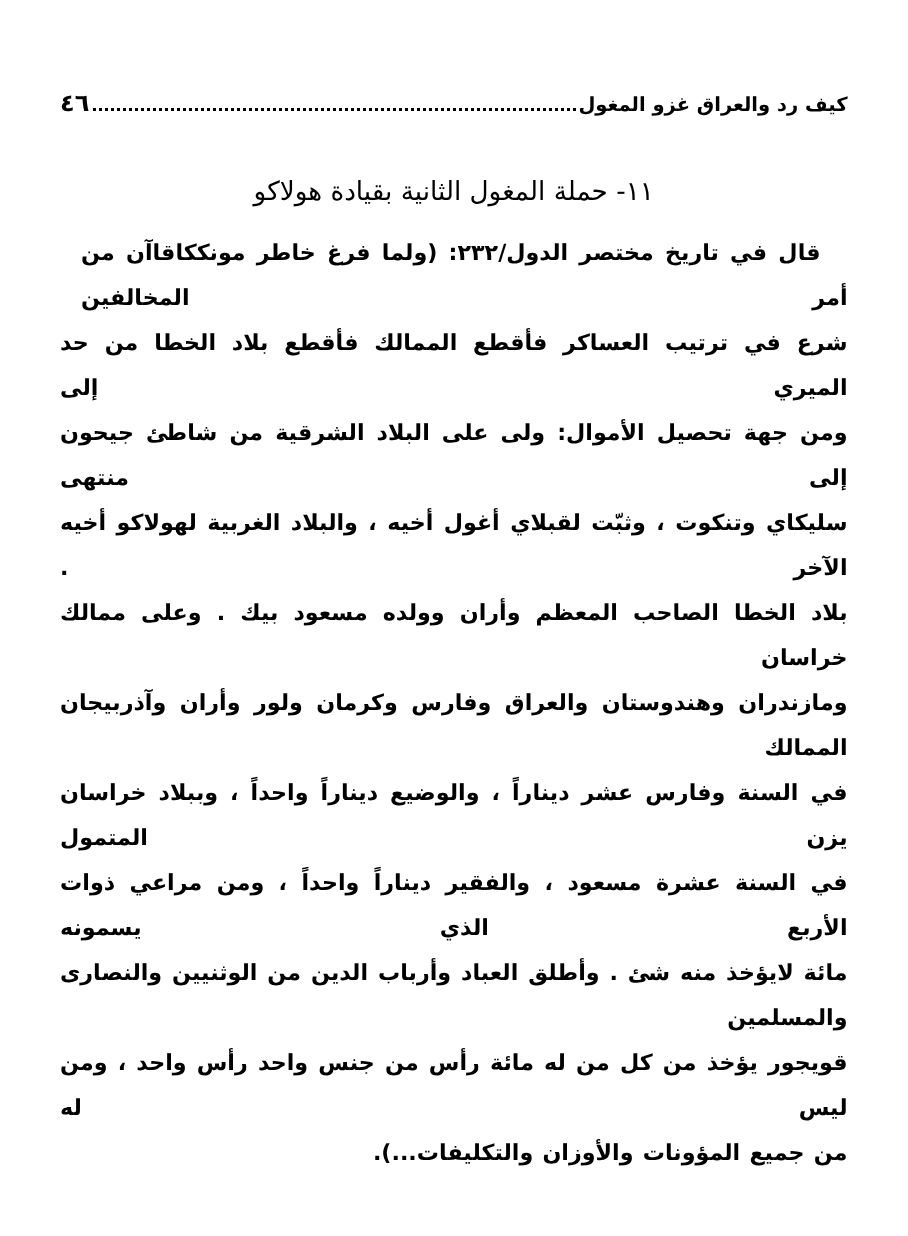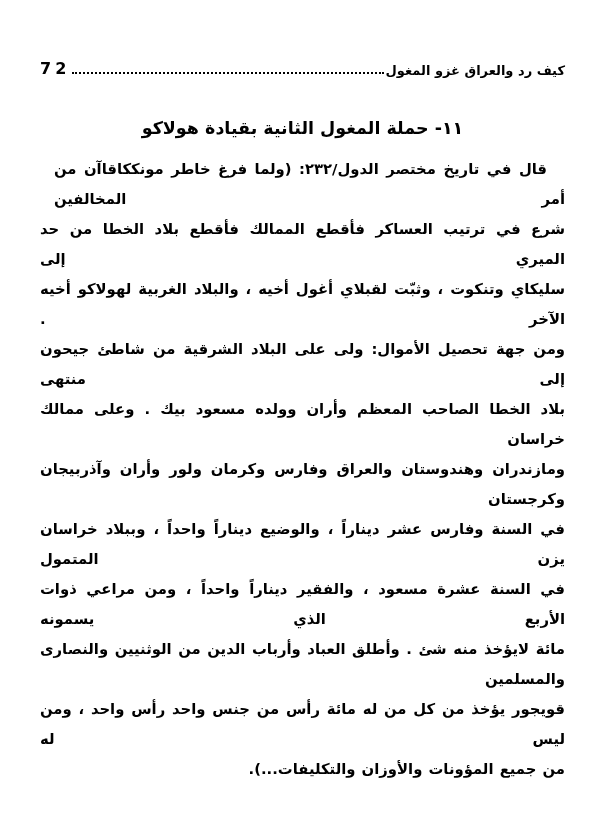--- a/index.html
+++ b/index.html
@@ -36,21 +36,21 @@
   .running-header .page-number{
     font-size:16px;
     letter-spacing:4px;
     white-space:nowrap;
   }
   
   .section-title{
     margin-top:36px;
     text-align:center;
     font-size:17.5px;
-    font-weight:bold;
+    font-weight:normal;
     line-height:28px;
   }
   
   .body-text{
     margin-top:12px;
     font-size:14.8px;
     font-weight:bold;
   }
   .para{margin:0;}
   .line{
@@ -63,33 +63,33 @@
   .line.last{ text-align-last:start; }
 </style>
 </head>
 <body>
 
 <div class="page">
 
   <div class="running-header">
     <span class="book-title">كيف رد والعراق غزو المغول</span>
     <span class="leader"></span>
-    <span class="page-number">72</span>
+    <span class="page-number">٤٦</span>
   </div>
 
   <h1 class="section-title">١١- حملة المغول الثانية بقيادة هولاكو</h1>
 
   <div class="body-text">
       <div class="para">
         <div class="line first">قال في تاريخ مختصر الدول/٢٣٢: (ولما فرغ خاطر مونككاقاآن من أمر المخالفين</div>
         <div class="line">شرع في ترتيب العساكر فأقطع الممالك فأقطع بلاد الخطا من حد الميري إلى</div>
+        <div class="line">ومن جهة تحصيل الأموال: ولى على البلاد الشرقية من شاطئ جيحون إلى منتهى</div>
         <div class="line">سليكاي وتنكوت ، وثبّت لقبلاي أغول أخيه ، والبلاد الغربية لهولاكو أخيه الآخر .</div>
-        <div class="line">ومن جهة تحصيل الأموال: ولى على البلاد الشرقية من شاطئ جيحون إلى منتهى</div>
         <div class="line">بلاد الخطا الصاحب المعظم وأران وولده مسعود بيك . وعلى ممالك خراسان</div>
-        <div class="line">ومازندران وهندوستان والعراق وفارس وكرمان ولور وأران وآذربيجان وكرجستان</div>
+        <div class="line">ومازندران وهندوستان والعراق وفارس وكرمان ولور وأران وآذربيجان الممالك</div>
         <div class="line">في السنة وفارس عشر ديناراً ، والوضيع ديناراً واحداً ، وببلاد خراسان يزن المتمول</div>
         <div class="line">في السنة عشرة مسعود ، والفقير ديناراً واحداً ، ومن مراعي ذوات الأربع الذي يسمونه</div>
         <div class="line">مائة لايؤخذ منه شئ . وأطلق العباد وأرباب الدين من الوثنيين والنصارى والمسلمين</div>
         <div class="line">قويجور يؤخذ من كل من له مائة رأس من جنس واحد رأس واحد ، ومن ليس له</div>
         <div class="line last">من جميع المؤونات والأوزان والتكليفات...).</div>
       </div>
     </div>
 
 </div>
 

